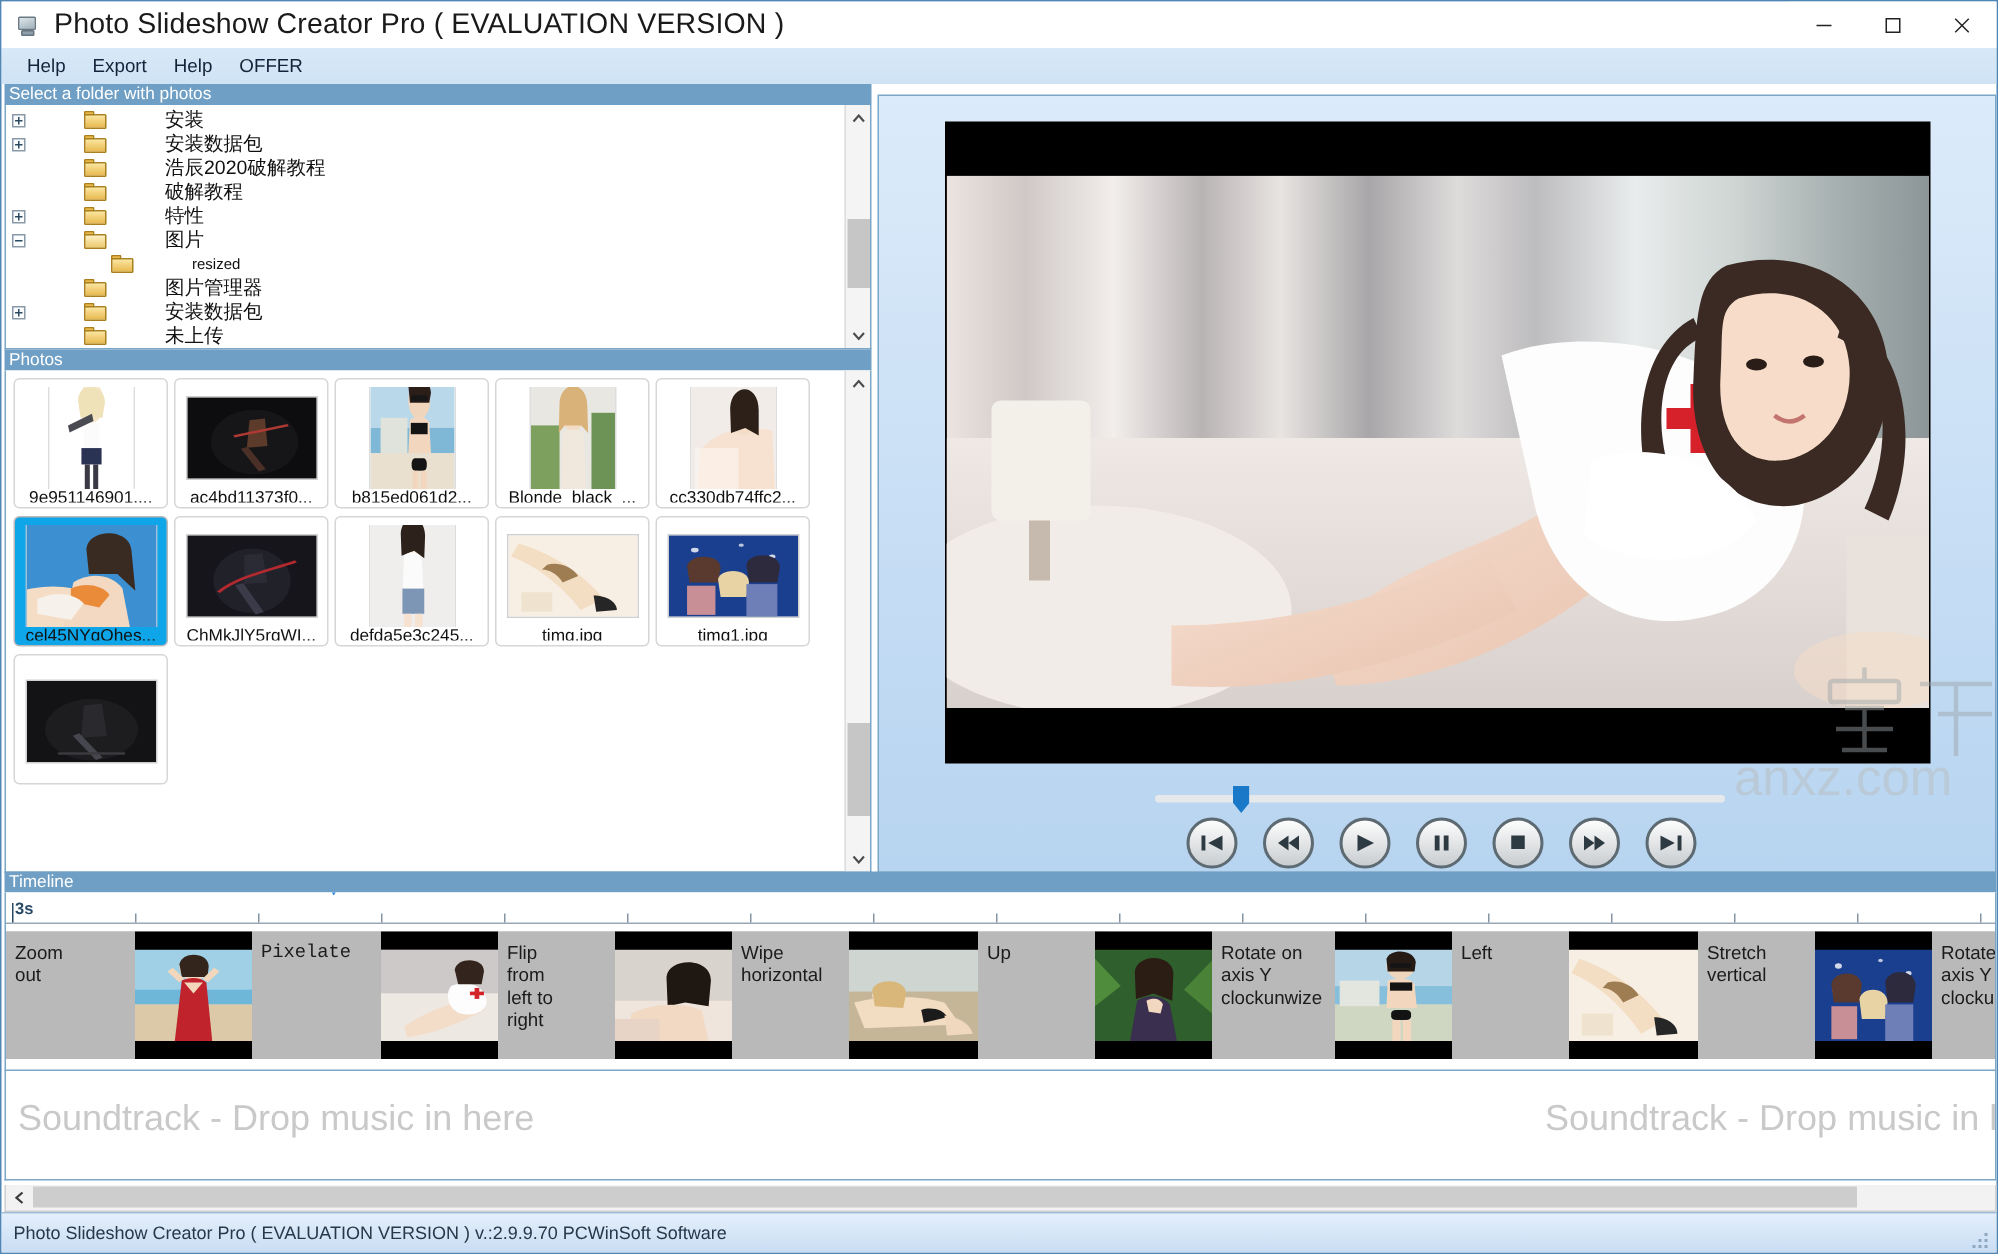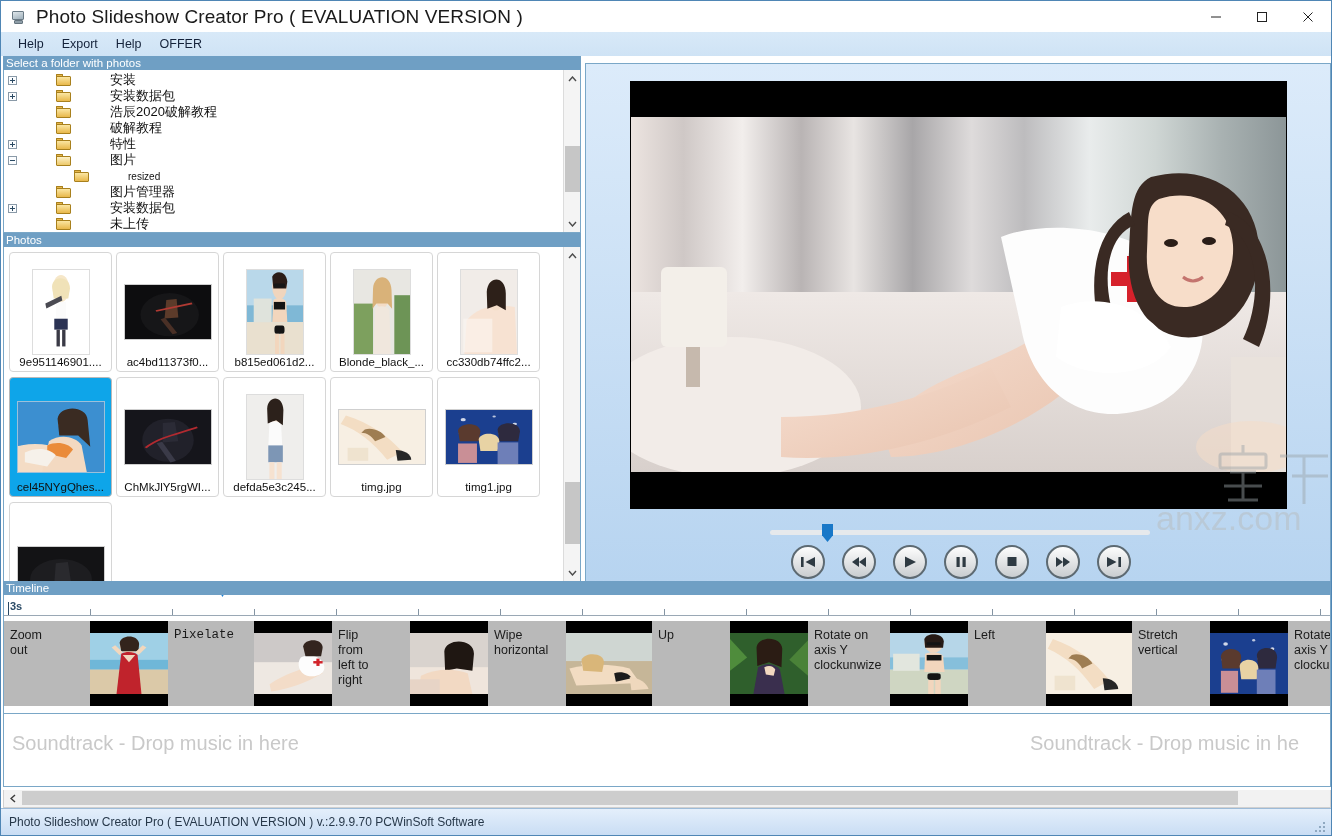--- a/index.html
+++ b/index.html
@@ -120,21 +120,21 @@
   .photos-panel {
     position:absolute; left:2px; top:246px; width:578px; height:335px;
     background:#ffffff; border:1px solid #7aa7c7; border-top:none; overflow:hidden;
   }
   .photo-grid {
     position:absolute; left:0; top:0; right:18px; bottom:0;
     padding:5px 0 0 5px;
     display:flex; flex-wrap:wrap; align-content:flex-start;
   }
   .thumb {
-    width:103px; height:120px; margin:0 4px 5px 0;
+    width:103px; height:87px; margin:0 4px 5px 0;
     border:1px solid #d6d6d6; border-radius:4px;
     background:#ffffff;
     display:flex; flex-direction:column; align-items:center; justify-content:flex-end;
     padding:5px 2px 3px 2px;
   }
   .thumb.selected { background:#0ea5e9; border-color:#b9b9b9; }
   .thumb .img {
     width:93px; height:88px; display:flex; align-items:center; justify-content:center;
     overflow:hidden;
   }
@@ -223,21 +223,21 @@
     position:absolute; left:0; width:100%; height:61px; top:12px; overflow:hidden;
   }
 
   
   .sound {
     position:absolute; left:2px; top:713px; width:1328px; height:73px;
     background:#ffffff; border:1px solid #7aa7c7; border-top:none;
     overflow:hidden;
   }
   .sound .txt {
-    position:absolute; top:18px; font-size:20px; color:#c9c9c9; white-space:nowrap;
+    position:absolute; top:18px; font-size:24px; color:#c9c9c9; white-space:nowrap;
   }
   .sound .t1 { left:8px; }
   .sound .t2 { left:1026px; }
 
   
   .hscroll {
     position:absolute; left:2px; top:789px; width:1328px; height:18px;
     background:#f2f2f2; border:1px solid #d0d0d0; border-top:none;
   }
   .hs-arrow {

